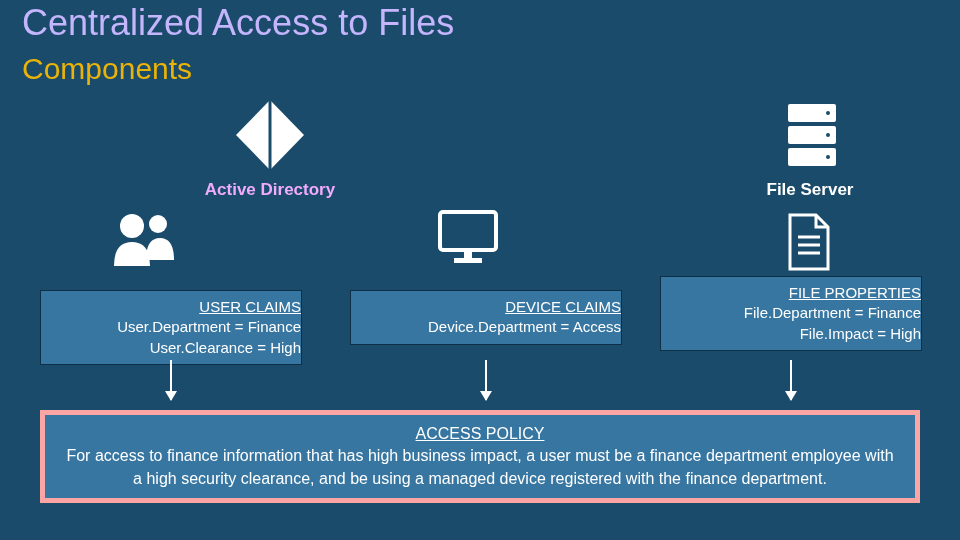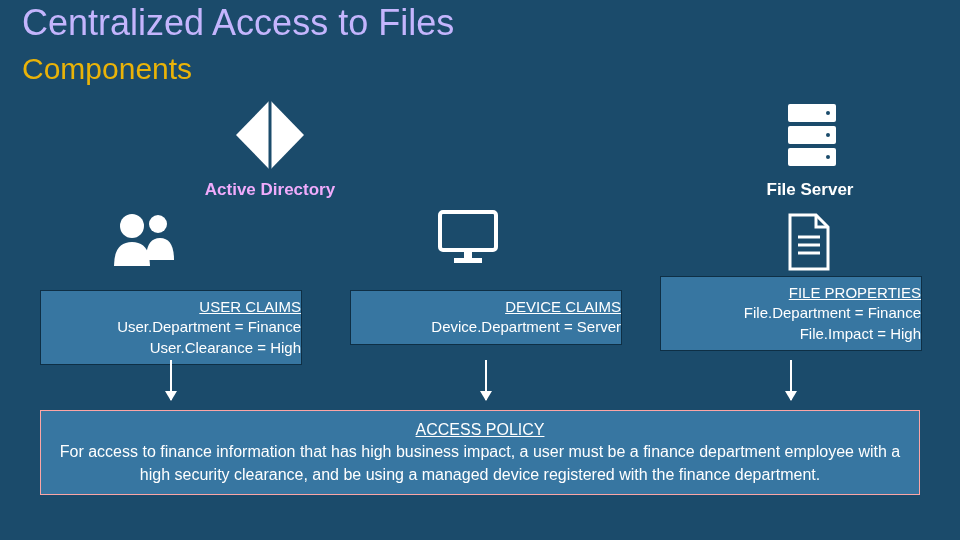--- a/index.html
+++ b/index.html
@@ -23,21 +23,21 @@
   .box-file{left:660px;top:276px;width:260px}
 
   
   .arrow{position:absolute;width:2px;background:#fff}
   .arrow::after{content:"";position:absolute;left:-5px;bottom:-1px;border-left:6px solid transparent;border-right:6px solid transparent;border-top:10px solid #fff}
   .ar1{left:170px;top:360px;height:40px}
   .ar2{left:485px;top:360px;height:40px}
   .ar3{left:790px;top:360px;height:40px}
 
   
-  .policy{position:absolute;left:40px;top:410px;width:880px;background:#3776a1;border:1px solid #fca5a5;text-align:center;font-size:16px;line-height:1.4;padding:8px 18px;box-sizing:border-box}
+  .policy{position:absolute;left:40px;top:410px;width:880px;background:#3776a1;border:5px solid #fca5a5;text-align:center;font-size:16px;line-height:1.4;padding:8px 18px;box-sizing:border-box}
   .policy .hdr{text-decoration:underline}
 </style>
 </head>
 <body>
 
 <div class="title">Centralized Access to Files</div>
 <div class="subtitle">Components</div>
 
 <div class="icon-ad">
   <svg viewBox="0 0 80 70" width="80" height="70">
@@ -88,21 +88,21 @@
 </div>
 
 <div class="box box-user">
   <div class="hdr">USER CLAIMS</div>
   <div>User.Department = Finance</div>
   <div>User.Clearance = High</div>
 </div>
 
 <div class="box box-device">
   <div class="hdr">DEVICE CLAIMS</div>
-  <div>Device.Department = Server</div>
+  <div>Device.Department = Access</div>
 </div>
 
 <div class="box box-file">
   <div class="hdr">FILE PROPERTIES</div>
   <div>File.Department = Finance</div>
   <div>File.Impact = High</div>
 </div>
 
 <div class="arrow ar1"></div>
 <div class="arrow ar2"></div>

